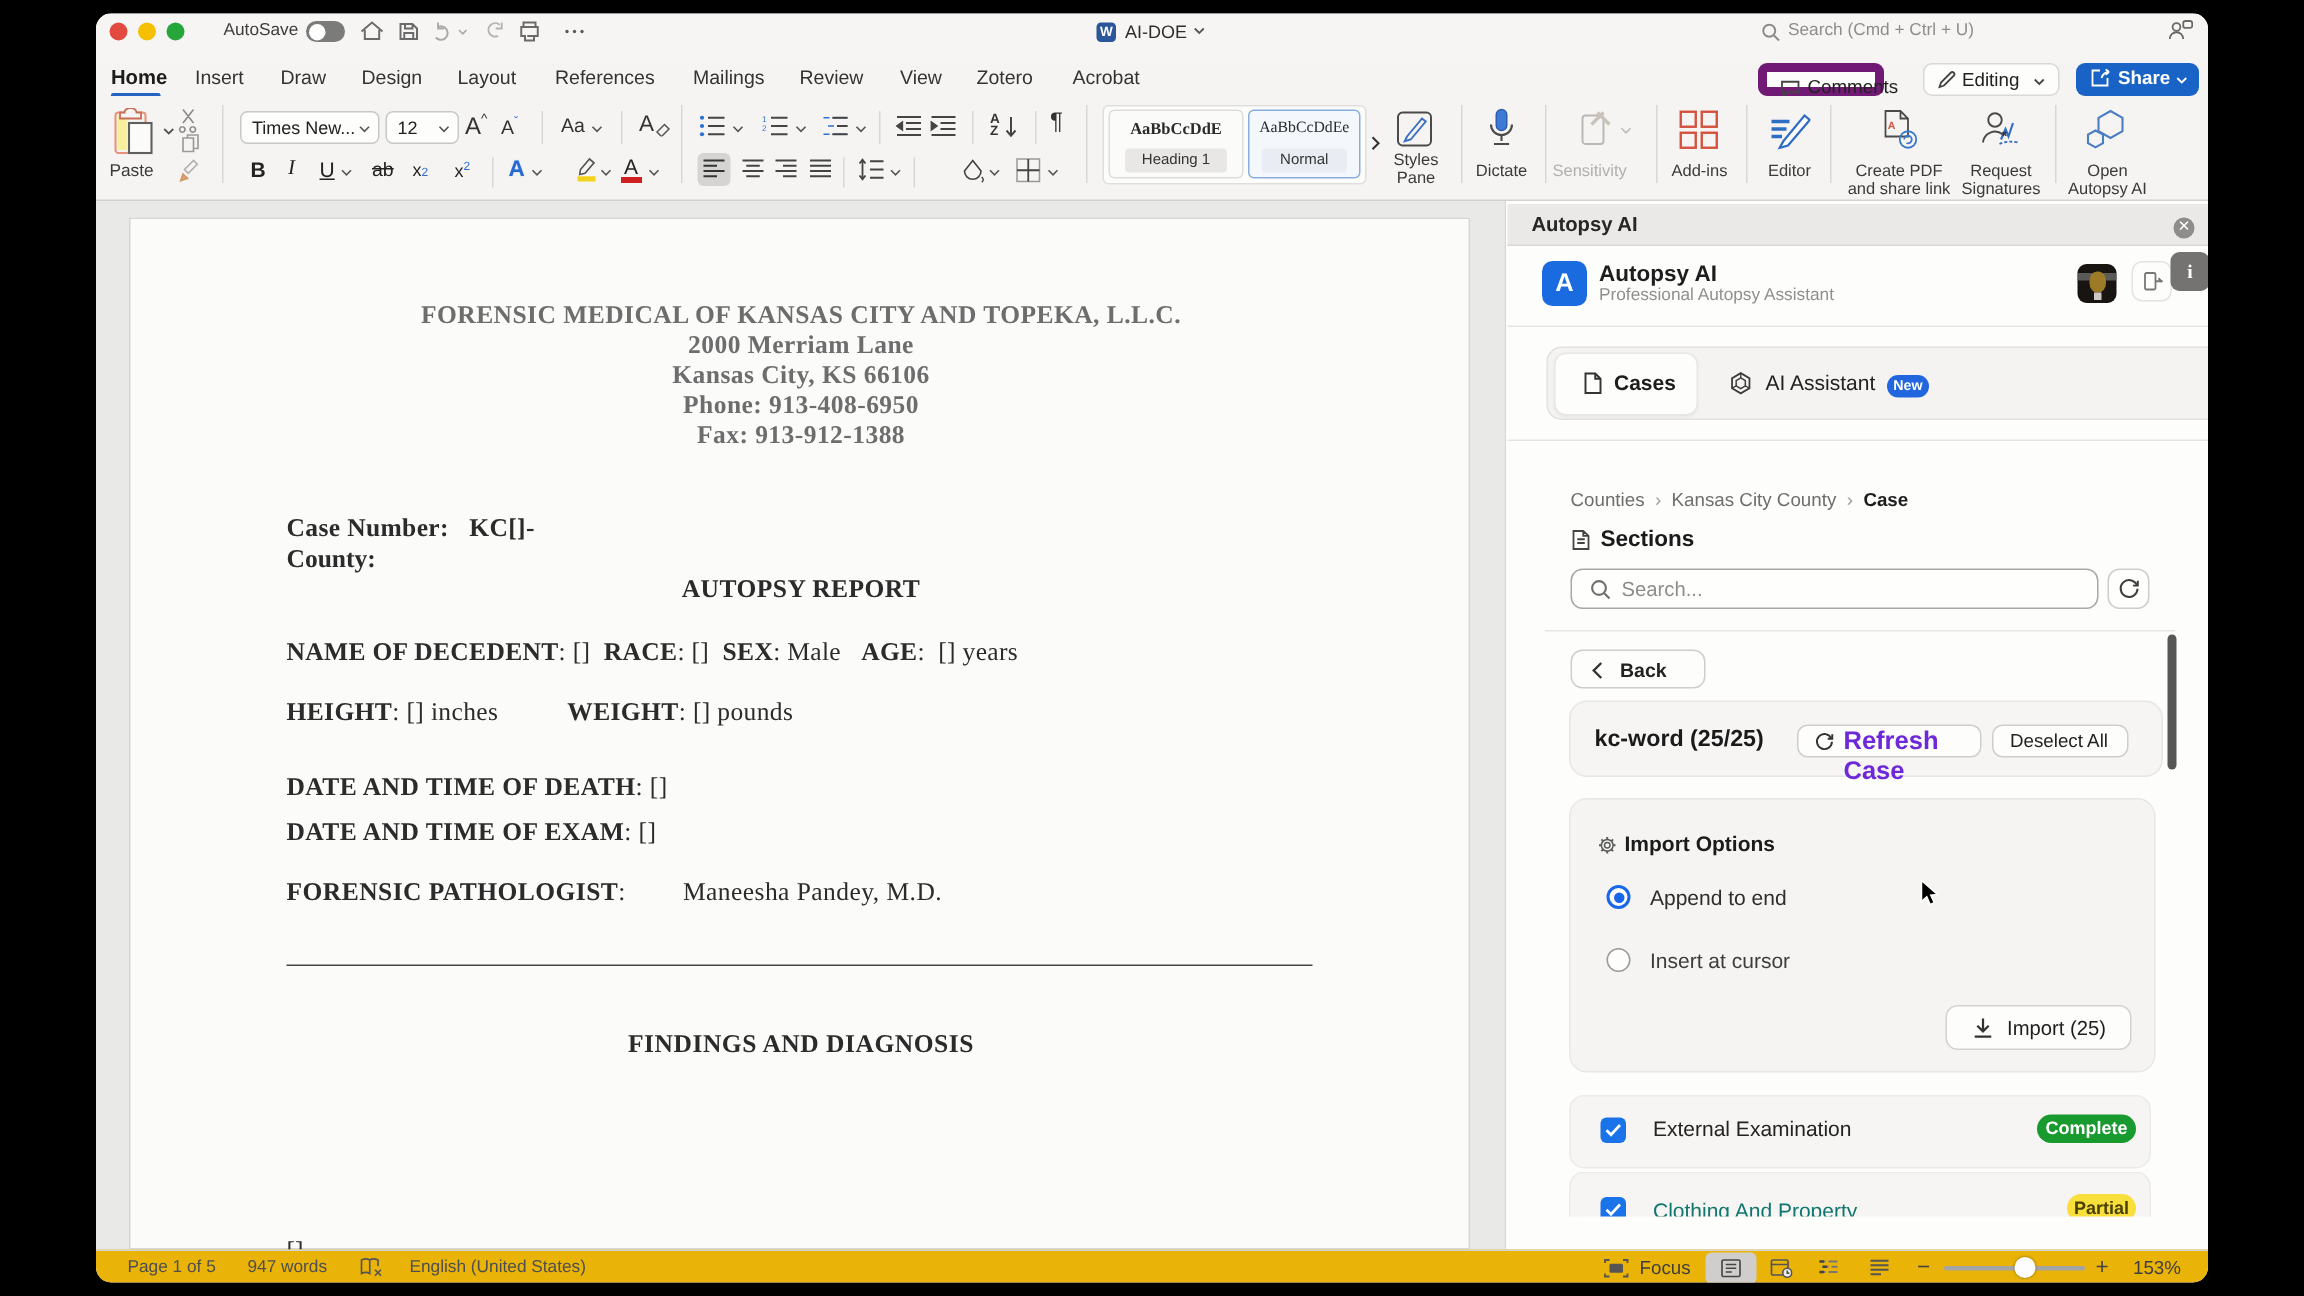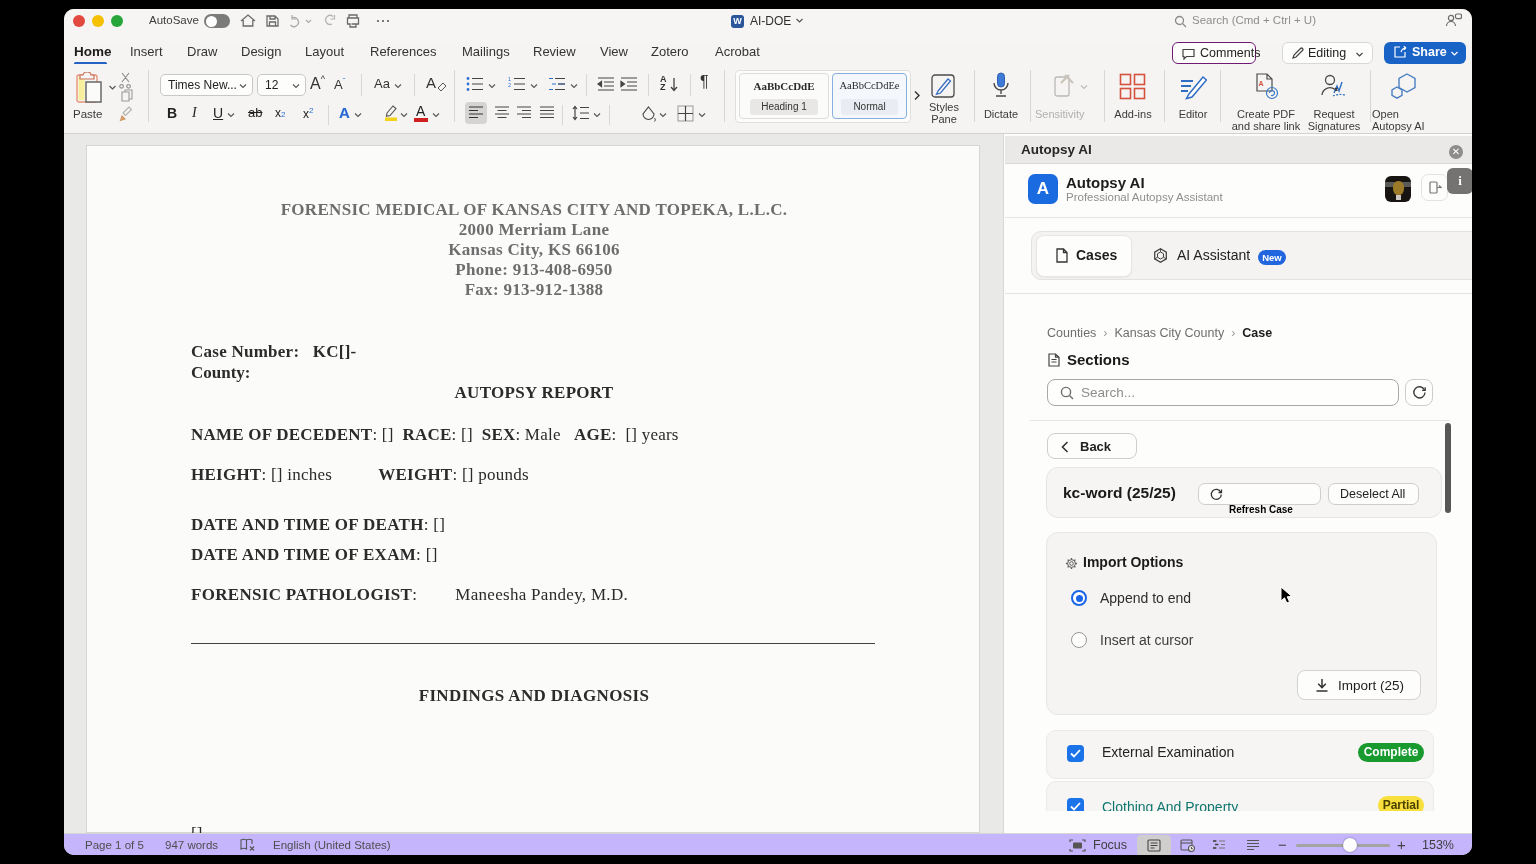--- a/index.html
+++ b/index.html
@@ -74,21 +74,21 @@
     <div class="abs" style="left:123px;top:2px;font-size:13px;color:#333;">Draw</div>
     <div class="abs" style="left:177px;top:2px;font-size:13px;color:#333;">Design</div>
     <div class="abs" style="left:241px;top:2px;font-size:13px;color:#333;">Layout</div>
     <div class="abs" style="left:306px;top:2px;font-size:13px;color:#333;">References</div>
     <div class="abs" style="left:398px;top:2px;font-size:13px;color:#333;">Mailings</div>
     <div class="abs" style="left:469px;top:2px;font-size:13px;color:#333;">Review</div>
     <div class="abs" style="left:536px;top:2px;font-size:13px;color:#333;">View</div>
     <div class="abs" style="left:587px;top:2px;font-size:13px;color:#333;">Zotero</div>
     <div class="abs" style="left:651px;top:2px;font-size:13px;color:#333;">Acrobat</div>
 
-    <div class="abs" style="left:1108px;top:0px;width:84px;height:22px;background:#fdfdfc;border:1px solid #701a75;border-radius:6px;box-sizing:border-box;">
+    <div class="abs" style="left:1108px;top:0px;width:84px;height:22px;background:#fdfdfc;border:6px solid #701a75;border-radius:6px;box-sizing:border-box;">
       <svg class="abs" style="left:9px;top:5px;" width="13" height="12" viewBox="0 0 13 12" fill="none" stroke="#444" stroke-width="1.2">
           <path d="M1 1.5 h11 v7 h-7.5 l-2.5 2.5 v-2.5 h-1 z"></path>
         </svg>
       <div class="abs" style="left:27px;top:3px;font-size:12.5px;color:#222;">Comments</div>
     </div>
     <div class="abs" style="left:1218px;top:0px;width:91px;height:22px;background:#fdfdfc;border:1px solid #d9d8d6;border-radius:6px;box-sizing:border-box;">
       <svg class="abs" style="left:8px;top:4px;" width="13" height="13" viewBox="0 0 13 13" fill="none" stroke="#444" stroke-width="1.2">
           <path d="M2 11 l1 -3 6.5 -6.5 a1.4 1.4 0 0 1 2 2 L5 10 z"></path>
         </svg>
       <div class="abs" style="left:25px;top:3px;font-size:12.5px;color:#222;">Editing</div>
@@ -327,21 +327,21 @@
         <path d="M14 23 q5 -2.5 12 -1" stroke="#2f6cc4" stroke-width="1.2" stroke-dasharray="2 1.4"></path>
         <path d="M16 15 l2.5 2.5 M18.5 15 l-2.5 2.5" stroke="#333" stroke-width="1.1"></path>
       </svg>
     <div class="abs" style="left:1232px;top:44px;width:76px;text-align:center;font-size:11px;line-height:12px;color:#3a3a3a;">Request<br>Signatures</div>
     <div class="sep abs" style="left:1306px;top:6px;height:52px;"></div>
 
     <svg class="abs" style="left:1325px;top:7px;" width="32" height="32" viewBox="0 0 32 32" fill="none" stroke="#4a7ec2" stroke-width="1.4">
         <path d="M18 3 l8 4.5 v9 l-8 4.5 -8 -4.5 v-9 z"></path>
         <path d="M8 16 l5 2.8 v5.6 l-5 2.8 -5 -2.8 v-5.6 z"></path>
       </svg>
-    <div class="abs" style="left:1308px;top:44px;width:66px;text-align:left;font-size:11px;line-height:12px;color:#3a3a3a;">Open<br>Autopsy AI</div>
+    <div class="abs" style="left:1308px;top:44px;width:66px;text-align:center;font-size:11px;line-height:12px;color:#3a3a3a;">Open<br>Autopsy AI</div>
   </div>
 
   <div class="abs" id="main" style="left:0;top:125px;width:1408px;height:699px;background:#e9e9e8;">
 
     <div class="abs" id="page" style="left:22px;top:11px;width:894px;height:688px;background:#fbfbfa;border:1px solid #d6d6d5;box-sizing:border-box;font-family:'Liberation Serif',serif;color:#2b2b2b;">
       <div class="abs" style="left:0;top:54px;width:894px;text-align:center;font-size:17px;letter-spacing:0.3px;font-weight:bold;line-height:20px;color:#6d6d6d;">
         FORENSIC MEDICAL OF KANSAS CITY AND TOPEKA, L.L.C.<br>
         2000 Merriam Lane<br>
         Kansas City, KS 66106<br>
         Phone: 913-408-6950<br>
@@ -432,21 +432,21 @@
         <div class="abs" style="left:32px;top:5px;font-size:13px;font-weight:bold;color:#222;">Back</div>
       </div>
 
       <div class="abs" style="left:42px;top:333px;width:396px;height:51px;background:#f6f5f3;border:1px solid #e7e6e4;border-radius:12px;box-sizing:border-box;">
         <div class="abs" style="left:16px;top:16px;font-size:15.5px;font-weight:bold;color:#1a1a1a;">kc-word (25/25)</div>
         <div class="abs" style="left:151px;top:15px;width:123px;height:22px;background:#fdfdfc;border:1px solid #cfcecc;border-radius:7px;box-sizing:border-box;">
           <svg class="abs" style="left:11px;top:4px;" width="13" height="13" viewBox="0 0 13 13" fill="none" stroke="#333" stroke-width="1.3">
               <path d="M10.8 4.2 A5 5 0 1 0 11.3 6.5"></path>
               <path d="M11.5 1.5 v3 h-3"></path>
             </svg>
-          <div class="abs" style="left:30px;top:20px;font-size:10px;font-weight:bold;color:#000000;">Refresh Case</div>
+          <div class="abs" style="left:30px;top:0;font-size:17px;font-weight:bold;color:#6d28d9;">Refresh Case</div>
         </div>
         <div class="abs" style="left:281px;top:15px;width:91px;height:22px;background:#fdfdfc;border:1px solid #cfcecc;border-radius:7px;box-sizing:border-box;">
           <div class="abs" style="left:11px;top:3px;font-size:12.5px;font-weight:normal;color:#222;">Deselect All</div>
         </div>
       </div>
 
       <div class="abs" style="left:42px;top:398px;width:391px;height:183px;background:#f5f4f2;border:1px solid #e8e7e5;border-radius:12px;box-sizing:border-box;">
         <svg class="abs" style="left:18px;top:24px;" width="13" height="13" viewBox="0 0 24 24" fill="none" stroke="#5a5a5a" stroke-width="1.8">
             <circle cx="12" cy="12" r="3.4"></circle>
             <path d="M12 1.8 v3 M12 19.2 v3 M1.8 12 h3 M19.2 12 h3 M4.8 4.8 l2.1 2.1 M17.1 17.1 l2.1 2.1 M19.2 4.8 l-2.1 2.1 M6.9 17.1 l-2.1 2.1" stroke-width="2.4"></path>
@@ -485,21 +485,21 @@
           <svg style="margin:4px 0 0 3px;" width="11" height="9" viewBox="0 0 11 9" fill="none" stroke="#fff" stroke-width="1.8">
               <path d="M1 4.5 L4 7.5 L10 1"></path>
             </svg>
         </div>
         <div class="abs" style="left:55px;top:17px;font-size:14px;color:#0f766e;">Clothing And Property</div>
         <div class="abs" style="left:331px;top:14px;width:46px;height:19px;border-radius:10px;background:#f9df3c;color:#4a4000;font-size:12px;font-weight:bold;text-align:center;line-height:19px;">Partial</div>
       </div>
     </div>
   </div>
 
-  <div class="abs" id="status" style="left:0;top:824px;width:1408px;height:22px;background:#c4b5fd;border-top:1px solid #d6d5d3;box-sizing:border-box;text-decoration:underline;">
+  <div class="abs" id="status" style="left:0;top:824px;width:1408px;height:22px;background:#eab308;border-top:1px solid #d6d5d3;box-sizing:border-box;text-decoration:underline;">
     <div class="abs" style="left:21px;top:5px;font-size:11.5px;color:#4e4e4e;">Page 1 of 5</div>
     <div class="abs" style="left:101px;top:5px;font-size:11.5px;color:#4e4e4e;">947 words</div>
     <svg class="abs" style="left:176px;top:4px;" width="16" height="14" viewBox="0 0 16 14" fill="none" stroke="#555" stroke-width="1.1">
         <path d="M1 2 c2-1 4-1 5.5 0 v9 c-1.5-1-3.5-1-5.5 0 z M6.5 2 c1.5-1 3.5-1 5.5 0 v4"></path>
         <path d="M10 8.5 l4 4 M14 8.5 l-4 4"></path>
       </svg>
     <div class="abs" style="left:209px;top:5px;font-size:11.5px;color:#4e4e4e;">English (United States)</div>
 
     <svg class="abs" style="left:1005px;top:5px;" width="17" height="13" viewBox="0 0 17 13" fill="none" stroke="#555" stroke-width="1.2">
         <path d="M1 3 v-2 h3 M13 1 h3 v2 M16 10 v2 h-3 M4 12 H1 v-2"></path>

